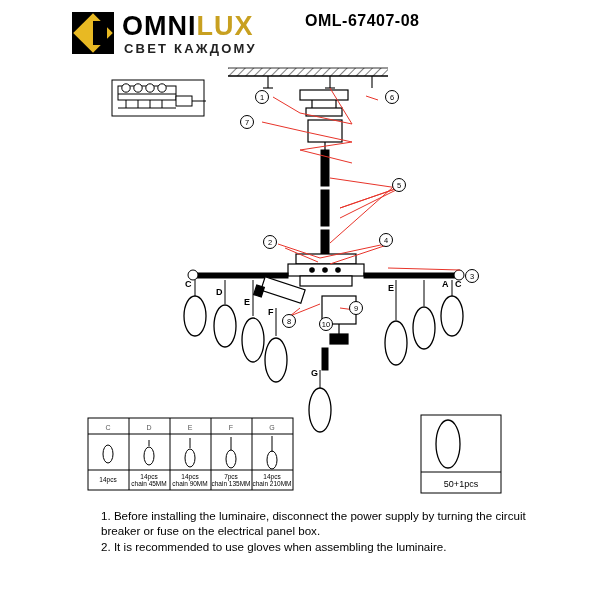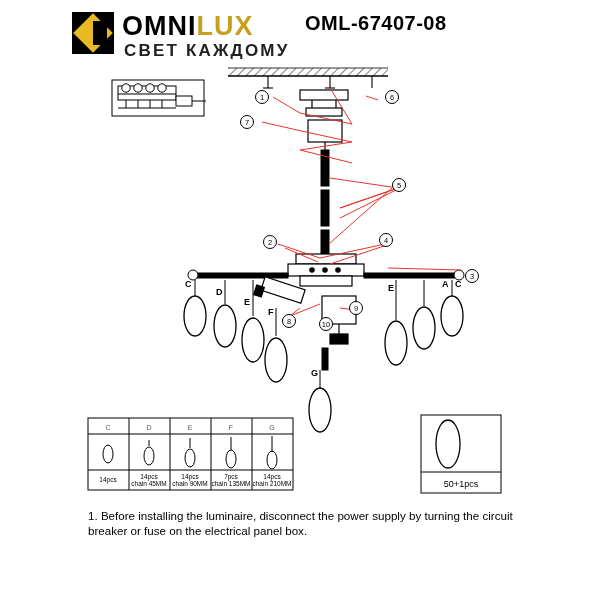--- a/index.html
+++ b/index.html
@@ -53,51 +53,51 @@
     font-size: 27px;
     font-weight: bold;
     letter-spacing: 1px;
     line-height: 28px;
     white-space: nowrap;
   }
   #logo-text .lux { color: #c8a020; }
   #logo-sub {
     position: absolute;
     left: 52px; top: 31px;
-    font-size: 17px;
+    font-size: 13px;
     font-weight: bold;
     letter-spacing: 2.2px;
     color: #222;
     white-space: nowrap;
   }
   #model-code {
     position: absolute;
     left: 305px; top: 12px;
-    font-size: 20px;
+    font-size: 16px;
     font-weight: bold;
     letter-spacing: 0.5px;
   }
 
   
   #drawing {
     position: absolute;
     left: 0; top: 58px;
     width: 600px; height: 455px;
   }
 
   
   #instructions {
     position: absolute;
     left: 88px; top: 508px;
     width: 440px;
     font-size: 11.6px;
     line-height: 15.4px;
     color: #000;
   }
-  #instructions p { margin: 0 0 0 0; }
+  #instructions p { margin: 0 0 0 13px; }
 </style>
 </head>
 <body>
 
 <div id="page">
 
   <div id="header">
     <div id="logo-block">
       <div id="logo-mark">
         <div class="diamond"></div>
@@ -322,15 +322,16 @@
         <rect x="421" y="357" width="80" height="78" fill="#fff" stroke="#000" stroke-width="1"></rect>
         <line x1="421" y1="414" x2="501" y2="414" stroke="#000" stroke-width="1"></line>
         <ellipse cx="448" cy="386" rx="12" ry="24" fill="none" stroke="#000" stroke-width="1.3"></ellipse>
         <text x="461" y="429" font-family="Liberation Sans, sans-serif" font-size="9" text-anchor="middle" fill="#000">50+1pcs</text>
       </g>
     </svg>
   </div>
 
   <div id="instructions">
     <p>1. Before installing the luminaire, disconnect the power supply by turning the circuit breaker or fuse on the electrical panel box.</p>
+    <p>2. It is recommended to use gloves when assembling the luminaire.</p>
   </div>
 
 </div>
 
 </body></html>

